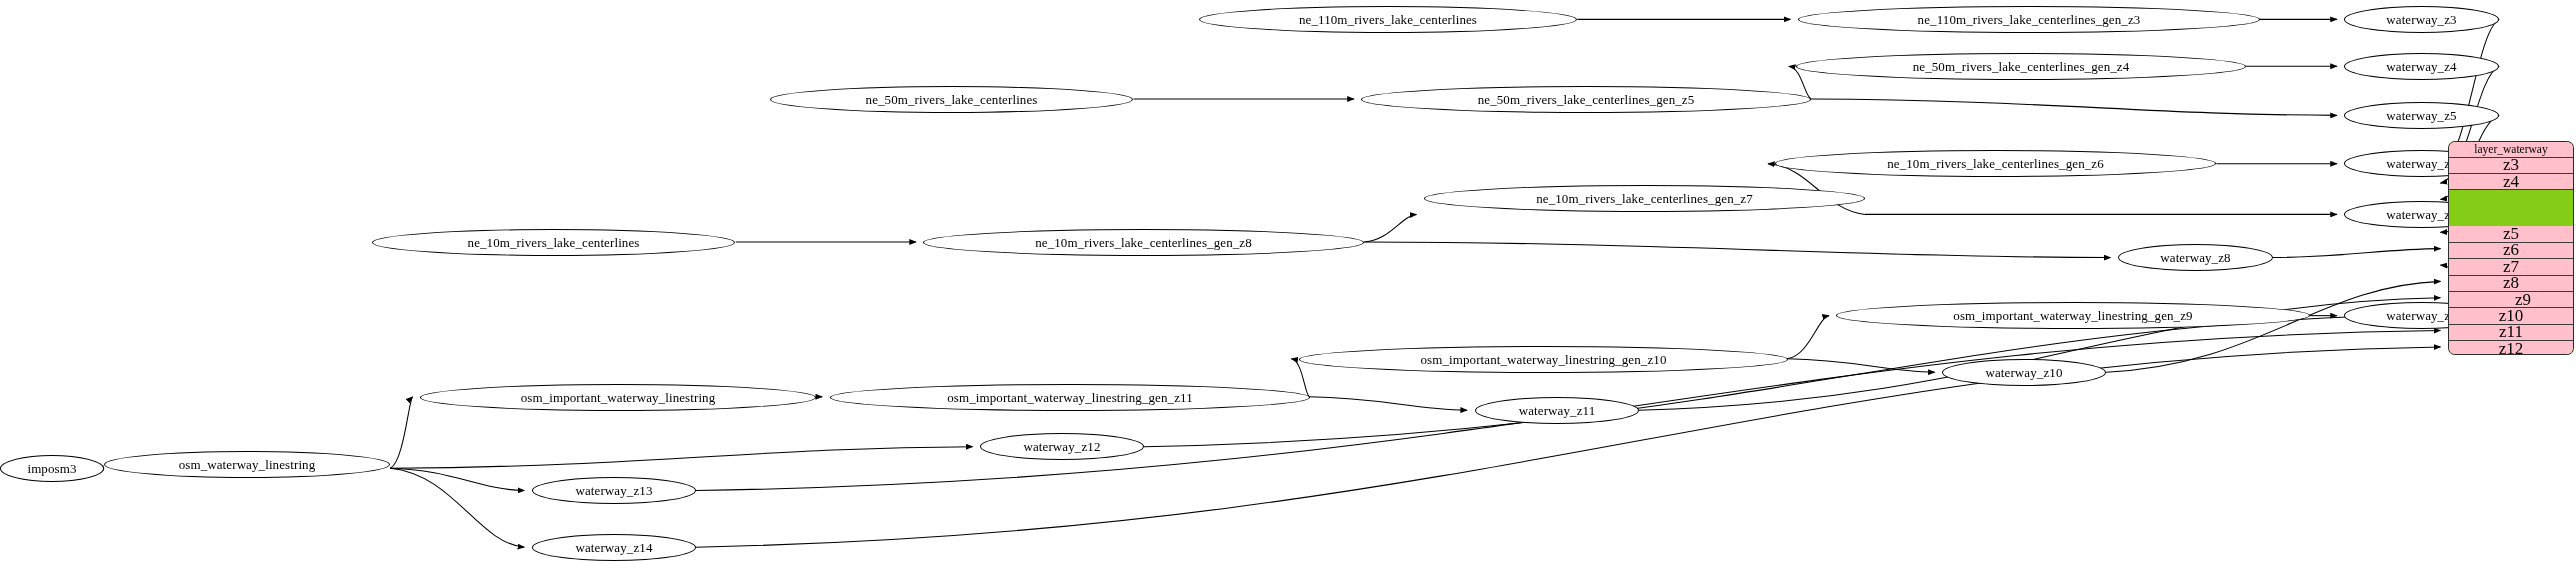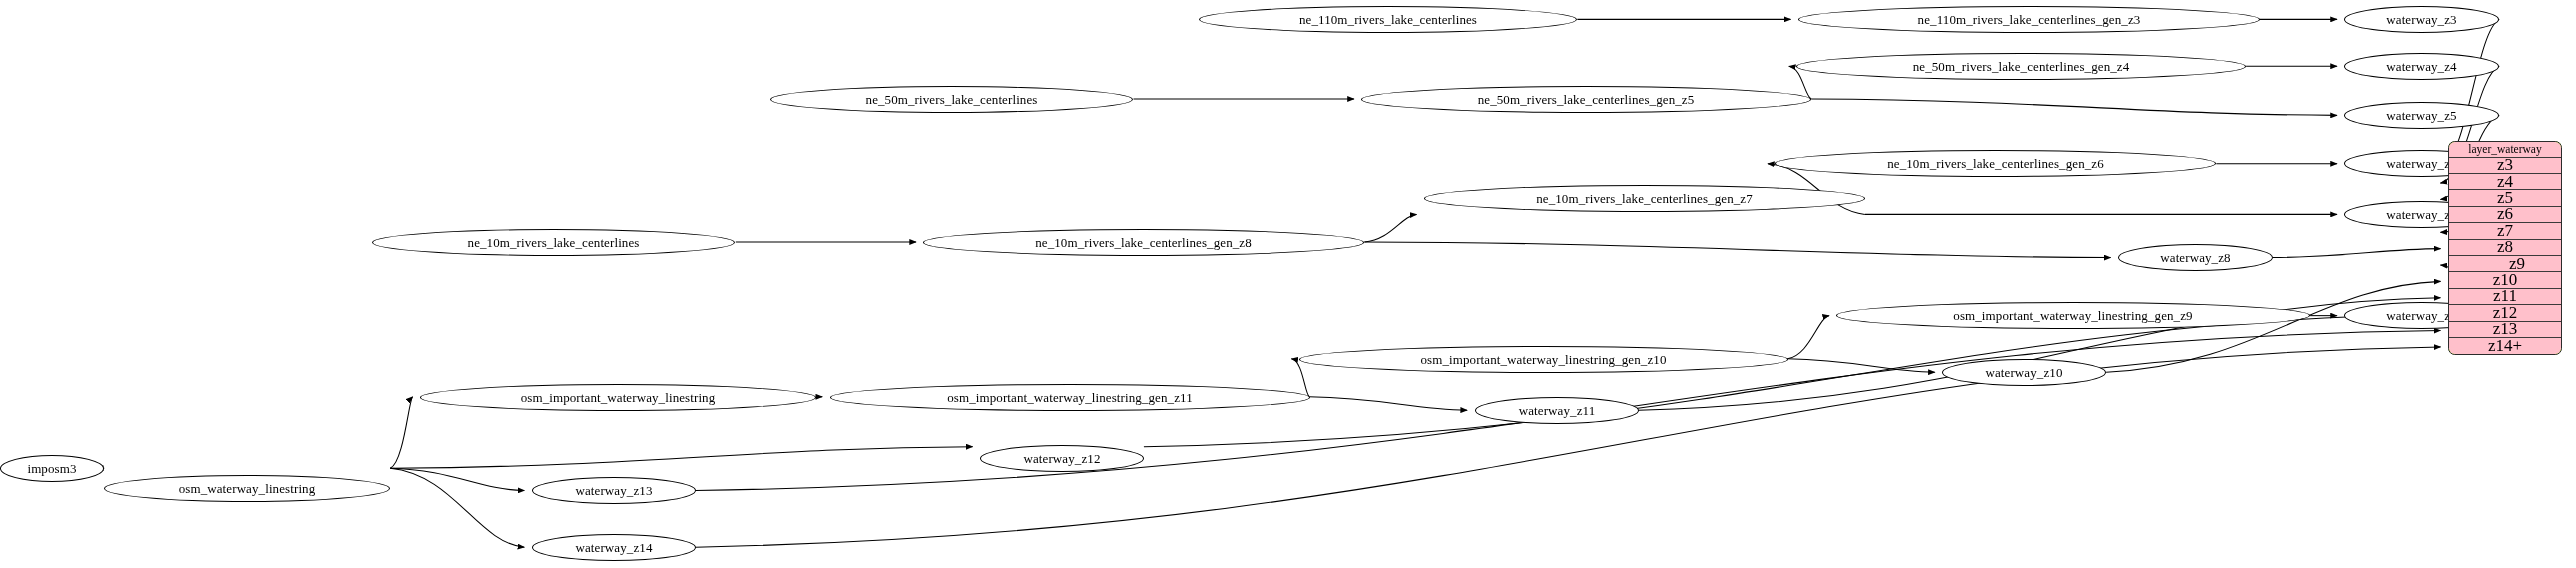--- a/index.html
+++ b/index.html
@@ -116,21 +116,21 @@
         <path d="M1536,600 C2323.95,585.76 2621.62,430.9 3277,422" marker-end="url(#arrow)"></path>
         <path d="M934,659 C1992.8500000000001,641.8 2392.8599999999997,454.75 3277,444" marker-end="url(#arrow)"></path>
         <path d="M934,735 C1992.8500000000001,713.48 2392.8599999999997,479.45 3277,466" marker-end="url(#arrow)"></path>
       </g>
   </svg>
 
   <div id="node-layer">
       <div class="graph-node" style="left: 0px; top: 455px; width: 104px; height: 27px;">
         <span class="node-label">imposm3</span>
       </div>
-      <div class="graph-node" style="left: 104px; top: 475px; width: 286px; height: 27px;">
+      <div class="graph-node" style="left: 104px; top: 451px; width: 286px; height: 27px;">
         <span class="node-label">osm_waterway_linestring</span>
       </div>
       <div class="graph-node" style="left: 1199px; top: 6px; width: 378px; height: 27px;">
         <span class="node-label">ne_110m_rivers_lake_centerlines</span>
       </div>
       <div class="graph-node" style="left: 1798px; top: 6px; width: 462px; height: 27px;">
         <span class="node-label">ne_110m_rivers_lake_centerlines_gen_z3</span>
       </div>
       <div class="graph-node" style="left: 2344px; top: 6px; width: 155px; height: 27px;">
         <span class="node-label">waterway_z3</span>
@@ -185,36 +185,36 @@
       </div>
       <div class="graph-node" style="left: 420px; top: 384px; width: 396px; height: 27px;">
         <span class="node-label">osm_important_waterway_linestring</span>
       </div>
       <div class="graph-node" style="left: 830px; top: 384px; width: 480px; height: 27px;">
         <span class="node-label">osm_important_waterway_linestring_gen_z11</span>
       </div>
       <div class="graph-node" style="left: 1475px; top: 397px; width: 164px; height: 27px; align-items: center;">
         <span class="node-label">waterway_z11</span>
       </div>
-      <div class="graph-node" style="left: 980px; top: 445px; width: 164px; height: 27px;">
+      <div class="graph-node" style="left: 980px; top: 433px; width: 164px; height: 27px;">
         <span class="node-label">waterway_z12</span>
       </div>
       <div class="graph-node" style="left: 532px; top: 477px; width: 164px; height: 27px;">
         <span class="node-label">waterway_z13</span>
       </div>
       <div class="graph-node" style="left: 532px; top: 534px; width: 164px; height: 27px;">
         <span class="node-label">waterway_z14</span>
       </div>
     </div>
 
-  <div id="layer-table" style="left: 2448px; top: 141px; width: 114px; height: 214px; background: #84cc16;">
+  <div id="layer-table" style="left: 2448px; top: 141px; width: 126px; height: 214px; background: #84cc16;">
       <div class="tbl-row tbl-header">layer_waterway</div>
       <div class="tbl-row" style="height: 16.4px;">z3</div>
       <div class="tbl-row" style="height: 16.4px;">z4</div>
-      <div class="tbl-row" style="height: 16.4px;">z5</div>
+      <div class="tbl-row" style="height: 16.4px; margin-top: 36px;">z5</div>
       <div class="tbl-row" style="height: 16.4px;">z6</div>
       <div class="tbl-row" style="height: 16.4px;">z7</div>
       <div class="tbl-row" style="height: 16.4px;">z8</div>
       <div class="tbl-row" style="height: 16.4px; padding-left: 24px;">z9</div>
       <div class="tbl-row" style="height: 16.4px;">z10</div>
       <div class="tbl-row" style="height: 16.4px;">z11</div>
       <div class="tbl-row" style="height: 16.4px;">z12</div>
       <div class="tbl-row" style="height: 16.4px;">z13</div>
       <div class="tbl-row" style="height: 16.4px;">z14+</div>
     </div>

